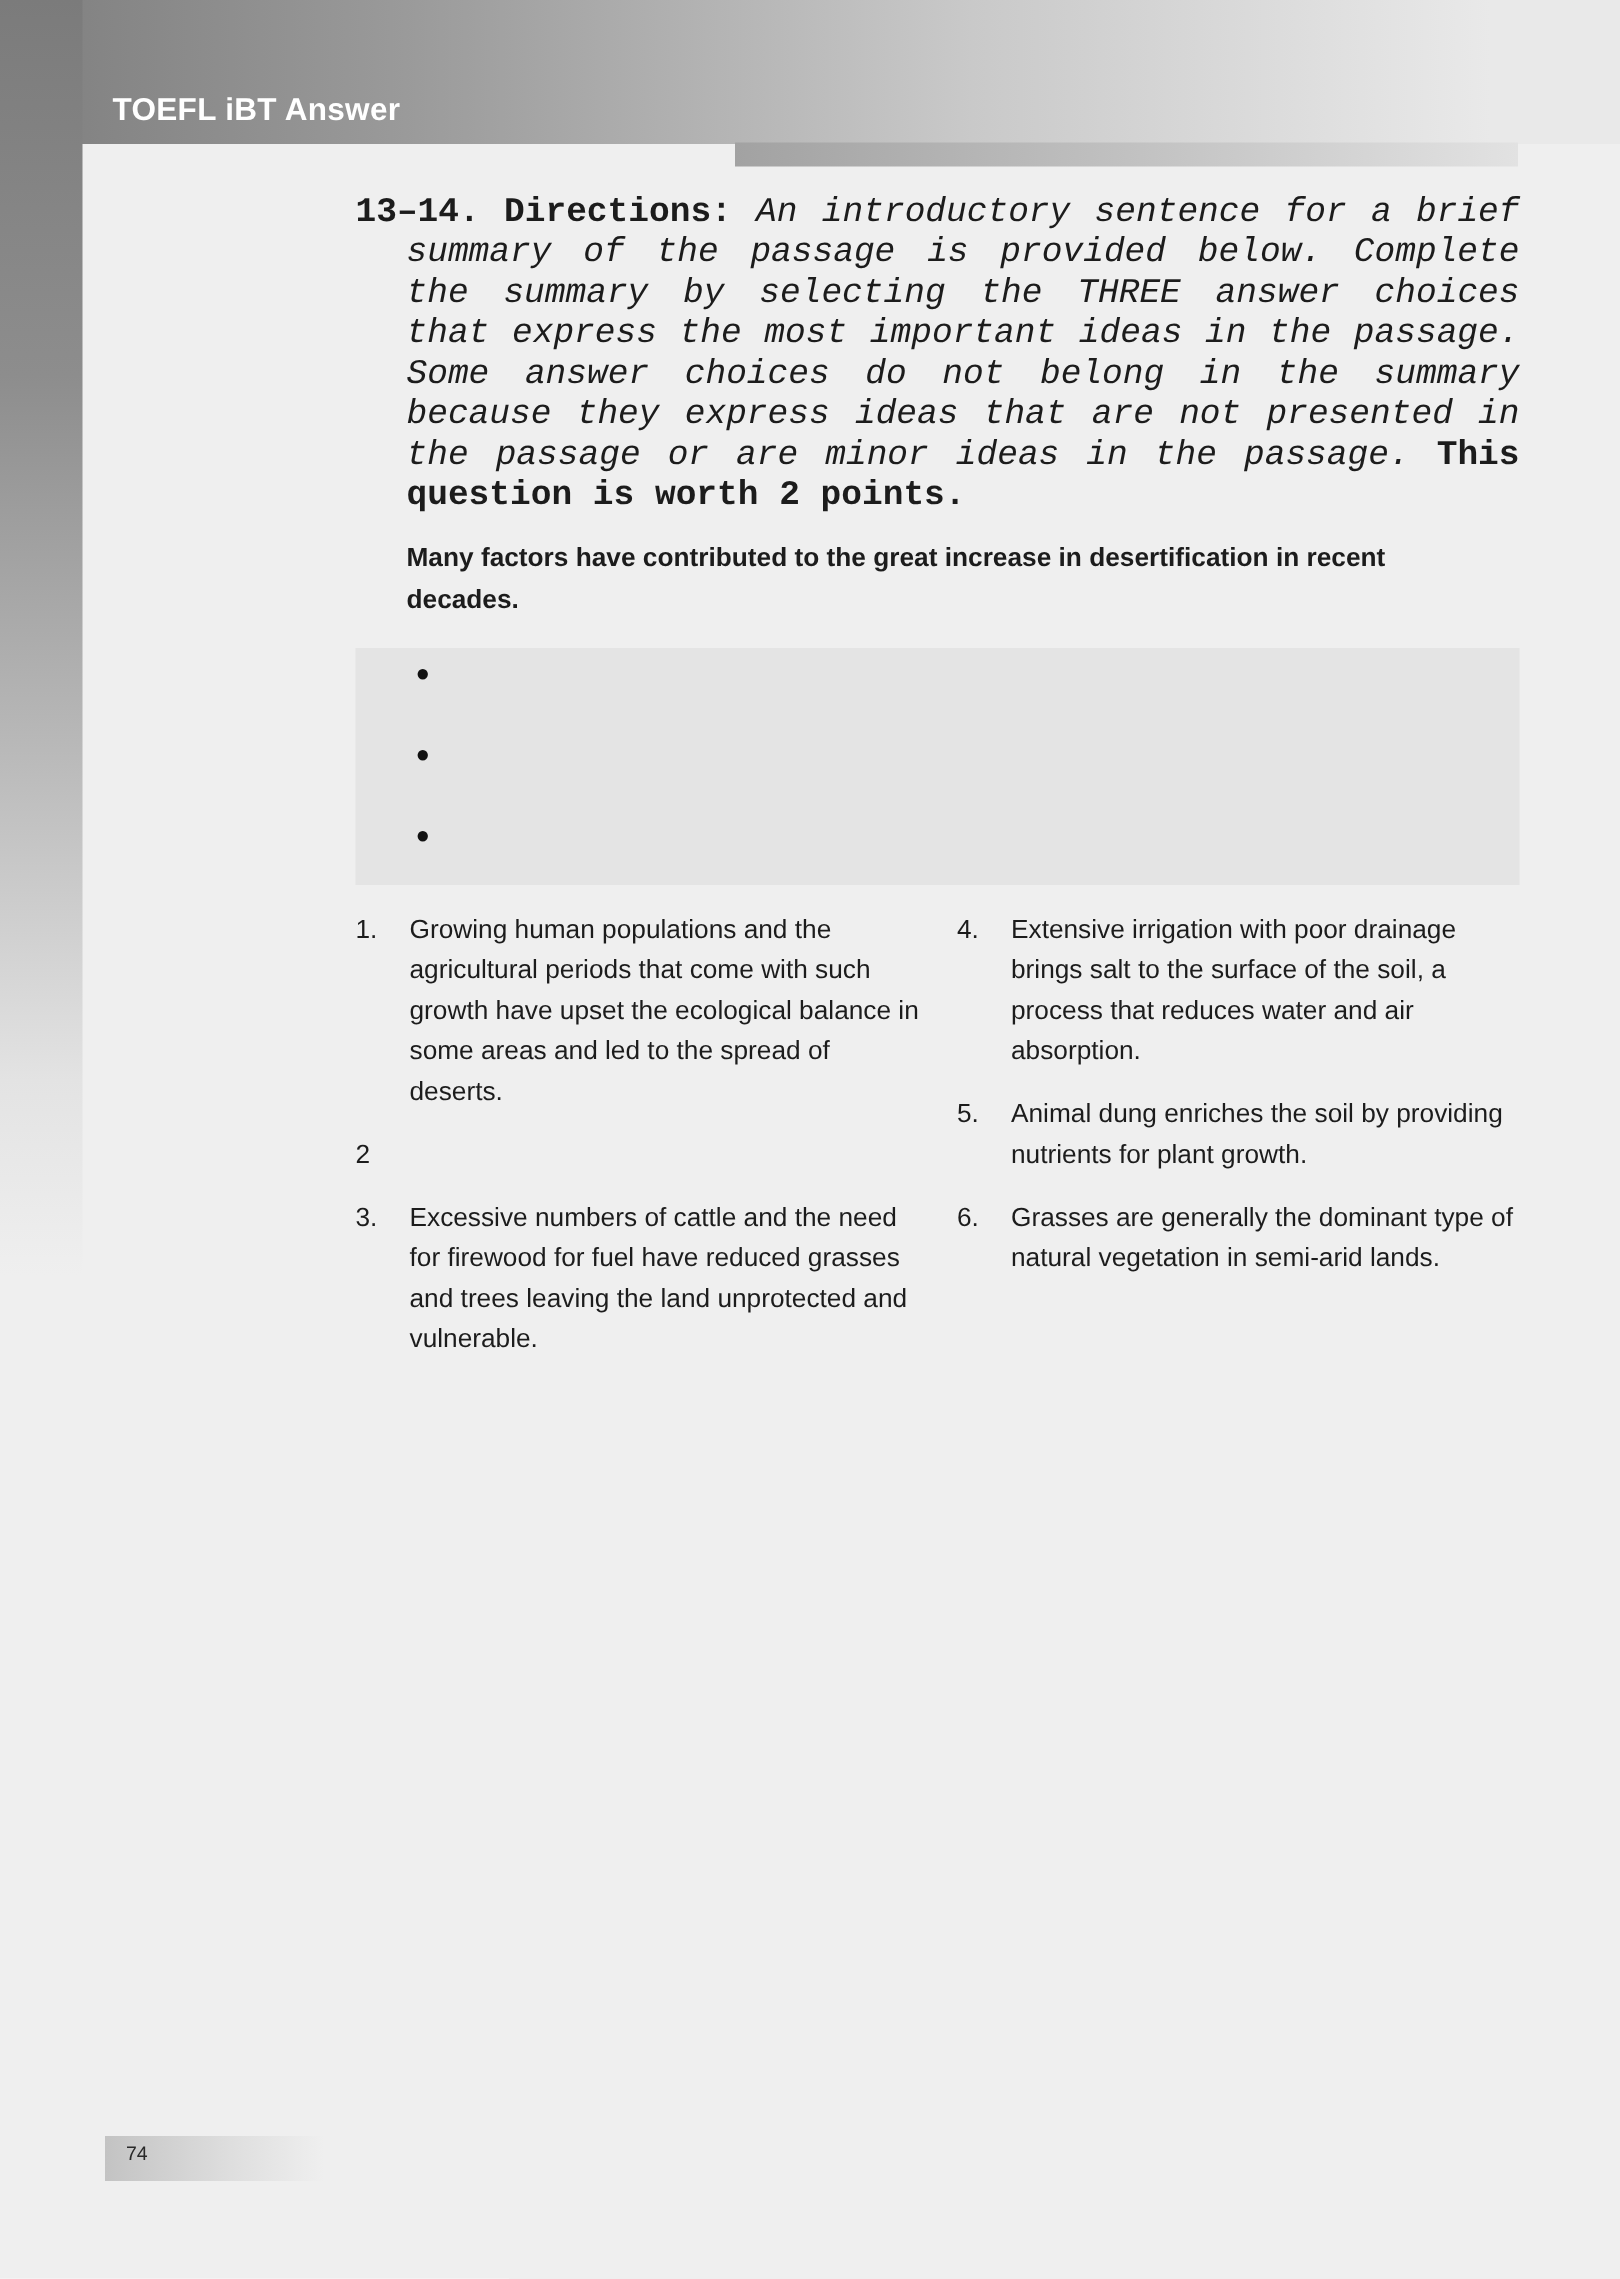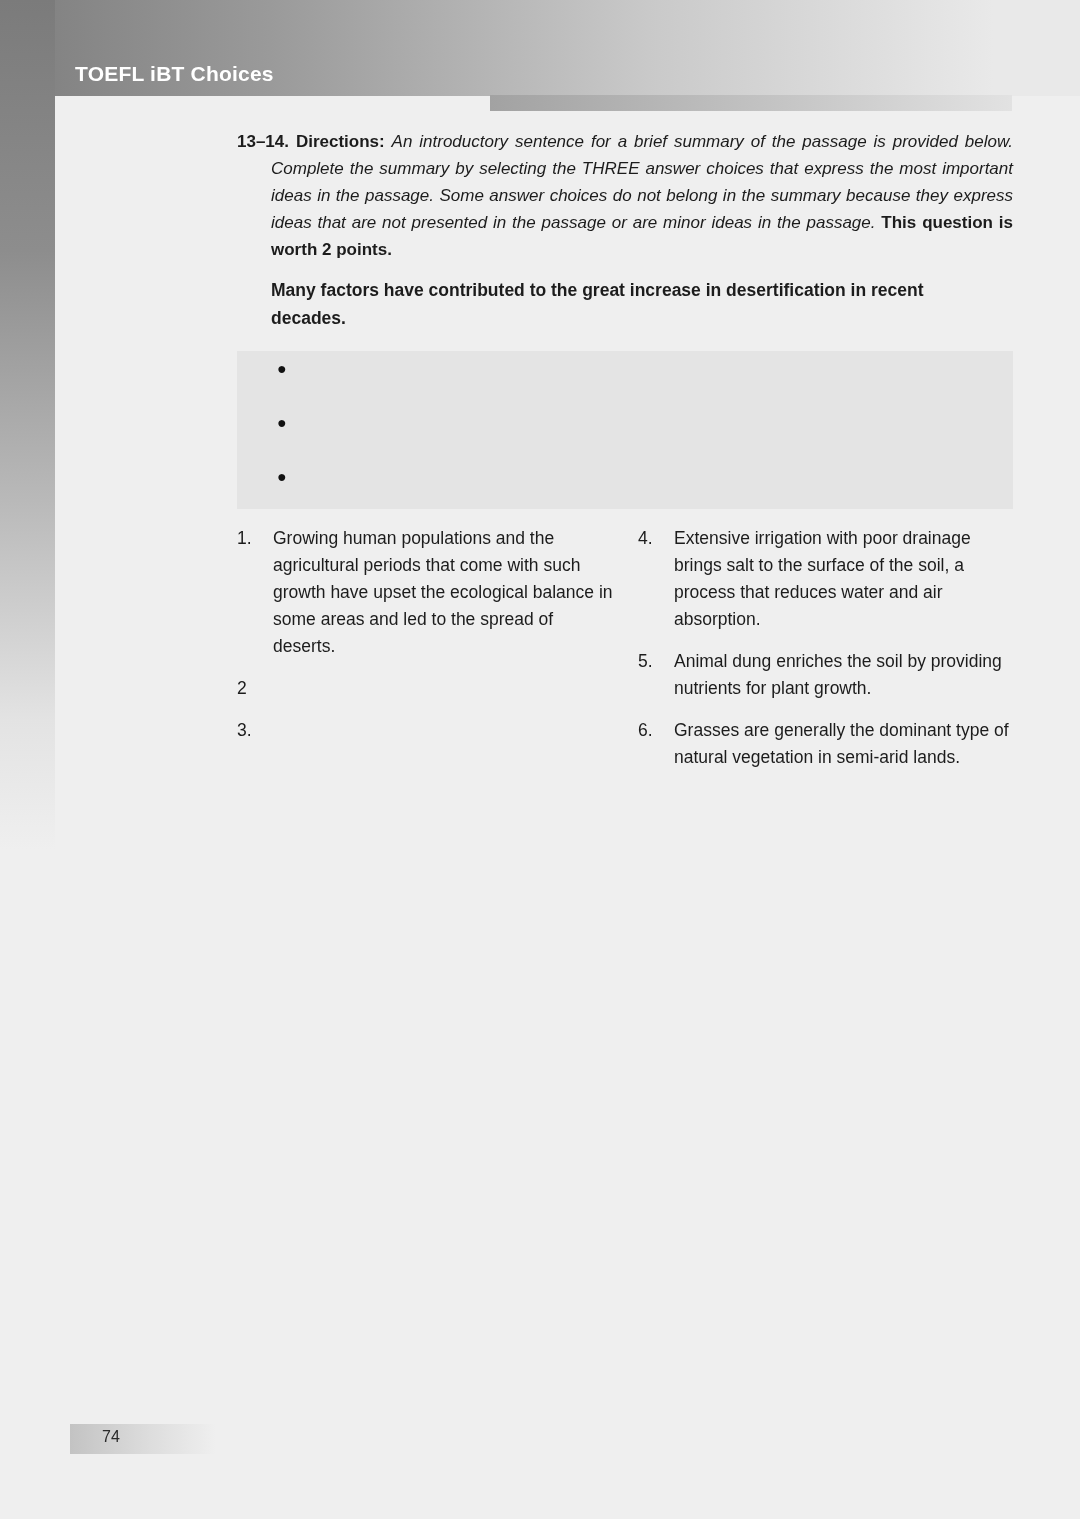--- a/index.html
+++ b/index.html
@@ -41,26 +41,27 @@
     background: linear-gradient(to right, #a2a2a2 0%, #c4c4c4 55%, #e2e2e2 100%);
   }
 
   
   .content {
     position: absolute;
     left: 237px; top: 128px;
     width: 776px;
   }
   .directions {
-    font-size: 17px;
+    font-size: 23px;
     line-height: 27px;
     text-align: justify;
     padding-left: 34px;
     text-indent: -34px;
     margin: 0;
+    font-family: Liberation Mono, monospace;
   }
   .directions .b { font-weight: bold; font-style: normal; }
   .directions .i { font-style: italic; }
 
   .summary-intro {
     margin: 13px 0 2px 34px;
     width: 706px;
     font-size: 17.5px;
     line-height: 28px;
     font-weight: bold;
@@ -117,33 +118,33 @@
 
   
   .footer-bar {
     position: absolute;
     left: 70px; top: 1424px;
     width: 146px; height: 30px;
     background: linear-gradient(to right, #c3c3c3 0%, #dddddd 55%, #efefef 100%);
   }
   .footer-pagenum {
     position: absolute;
-    left: 102px; top: 1428px;
-    font-size: 16px;
+    left: 84px; top: 1428px;
+    font-size: 13px;
     color: #2a2a2a;
   }
 </style>
 </head>
 <body>
 
 <div class="page">
 
   <div class="header-band"></div>
   <div class="left-strip"></div>
-  <div class="header-title">TOEFL iBT Choices</div>
+  <div class="header-title">TOEFL iBT Answer</div>
   <div class="header-subbar"></div>
 
   <div class="content">
 
     <p class="directions"><span class="b">13–14. </span><span class="b">Directions: </span><span class="i">An introductory sentence for a brief summary of the passage is provided below. Complete the summary by selecting the THREE answer choices that express the most important ideas in the passage. Some answer choices do not belong in the summary because they express ideas that are not presented in the passage or are minor ideas in the passage. </span><span class="b">This question is worth 2 points.</span></p>
 
     <p class="summary-intro">Many factors have contributed to the great increase in desertification in recent decades.</p>
 
     <div class="answer-box">
       <div class="answer-slot">
@@ -163,20 +164,21 @@
       <div class="choices-col left">
         <div class="choice">
           <span class="num">1.</span>
           <span class="txt">Growing human populations and the agricultural periods that come with such growth have upset the ecological balance in some areas and led to the spread of deserts.</span>
         </div>
         <div class="choice">
           <span class="num">2</span>
         </div>
         <div class="choice">
           <span class="num">3.</span>
+          <span class="txt">Excessive numbers of cattle and the need for firewood for fuel have reduced grasses and trees leaving the land unprotected and vulnerable.</span>
         </div>
       </div>
 
       <div class="choices-col right">
         <div class="choice">
           <span class="num">4.</span>
           <span class="txt">Extensive irrigation with poor drainage brings salt to the surface of the soil, a process that reduces water and air absorption.</span>
         </div>
         <div class="choice">
           <span class="num">5.</span>

